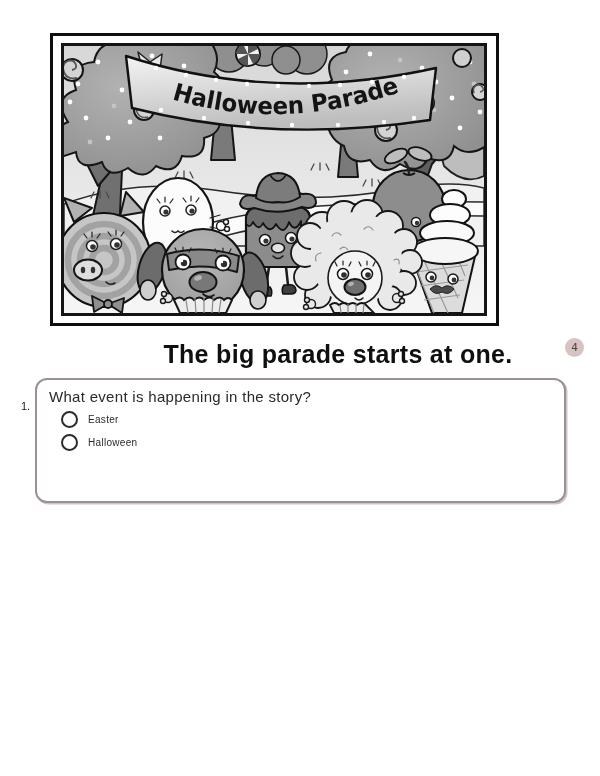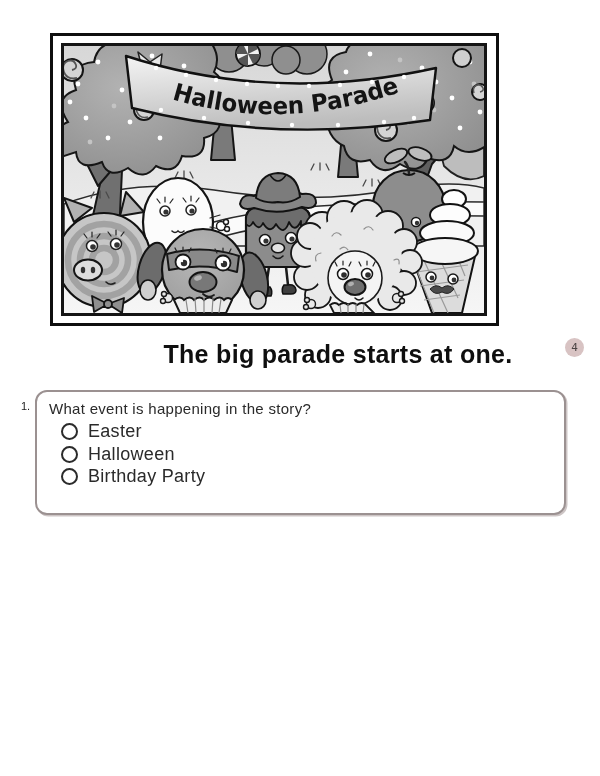--- a/index.html
+++ b/index.html
@@ -21,31 +21,31 @@
     font-weight:bold; font-size:25px; letter-spacing:0.3px; color:#0f0f0f;margin-left:38px;
   }
   .badge {
     position:absolute; left:565px; top:338px; width:19px; height:19px;
     border-radius:50%; background:#d8c3c3; color:#4a4343;
     font-size:11px; line-height:19px; text-align:center;
     font-family:"DejaVu Sans Mono", monospace;
   }
   .qnum { position:absolute; left:21px; top:400px; font-size:11px; color:#1d1d1d; }
   .qbox {
-    position:absolute; left:35px; top:390px; width:527px; height:121px;
+    position:absolute; left:35px; top:378px; width:527px; height:121px;
     border:2px solid #9b9191; border-radius:12px; background:#ffffff;
     box-shadow:1.5px 1.5px 0 #cdc5c5;
   }
   .qprompt { margin:8px 0 5px 12px; font-size:15px; line-height:18px; color:#2a2a2a; letter-spacing:0.3px; }
   .opt { display:flex; align-items:center; gap:10px; margin:0 0 5.5px 24px; height:17px; }
   .radio {
     width:13px; height:13px; border:2px solid #2b2b2b; border-radius:50%;
     background:#fff; flex:0 0 auto; cursor:pointer;
   }
-  .optlabel { font-size:18px; color:#2a2a2a; letter-spacing:0.3px; }
+  .optlabel { font-size:10px; color:#2a2a2a; letter-spacing:0.3px; }
 </style>
 </head>
 <body>
 
 <div class="frame">
   <div class="illu-border">
     <svg width="420" height="267" viewBox="0 0 420 267" xmlns="http://www.w3.org/2000/svg">
       <defs>
         <linearGradient id="sky" x1="0" y1="0" x2="0" y2="1">
           <stop offset="0" stop-color="#d7d7d7"></stop>
@@ -380,17 +380,13 @@
 <div class="qbox">
   <div class="qprompt">What event is happening in the story?</div>
   <div class="opt">
     <div class="radio"></div>
     <div class="optlabel">Easter</div>
   </div>
   <div class="opt">
     <div class="radio"></div>
     <div class="optlabel">Halloween</div>
   </div>
-  <div class="opt">
-    <div class="radio"></div>
-    <div class="optlabel">Birthday Party</div>
-  </div>
 </div>
 
 </body></html>

